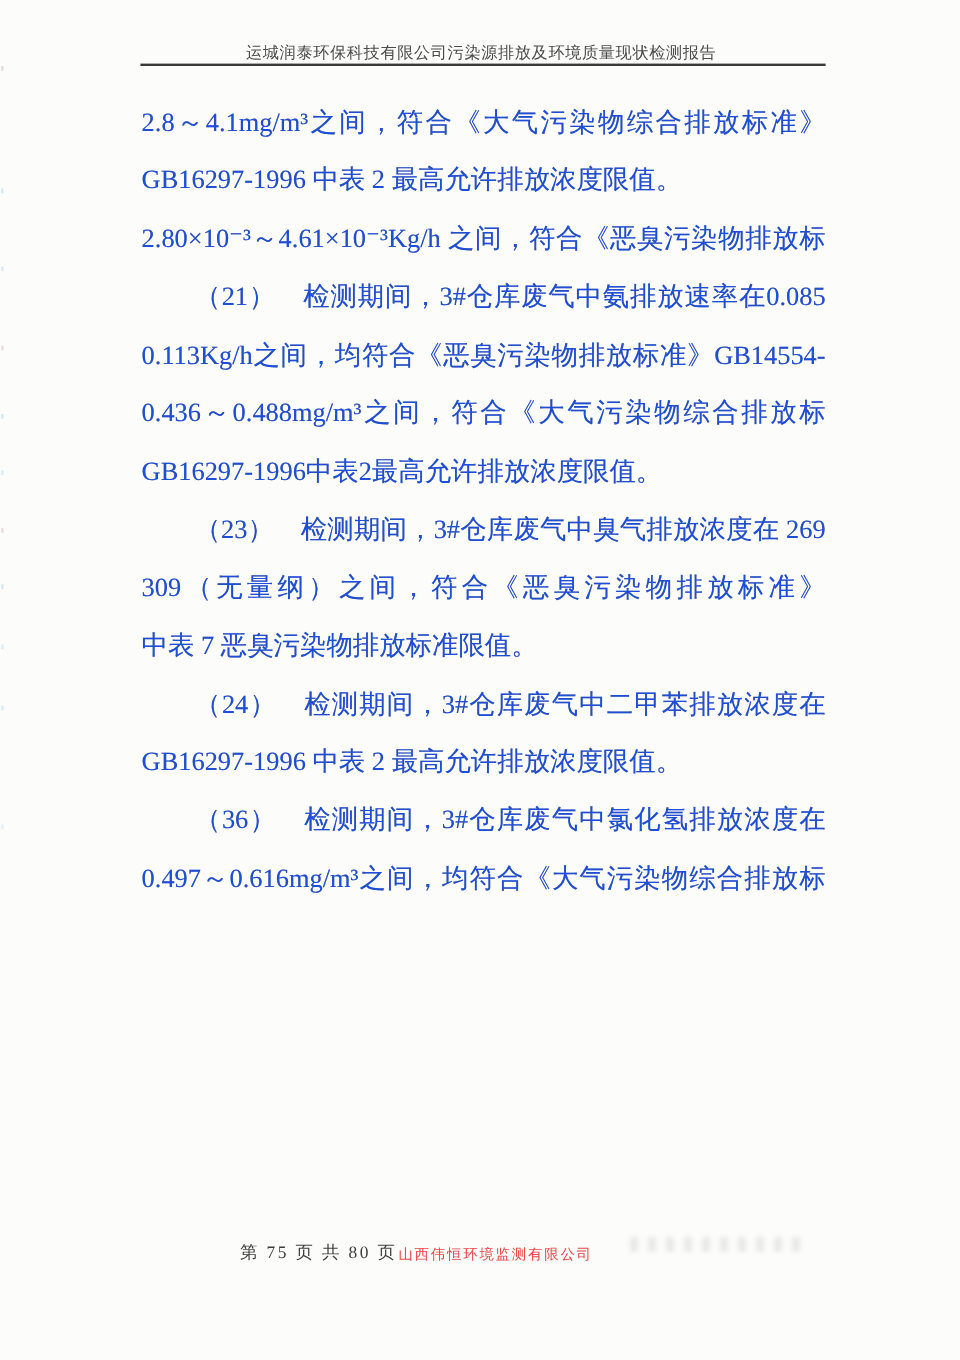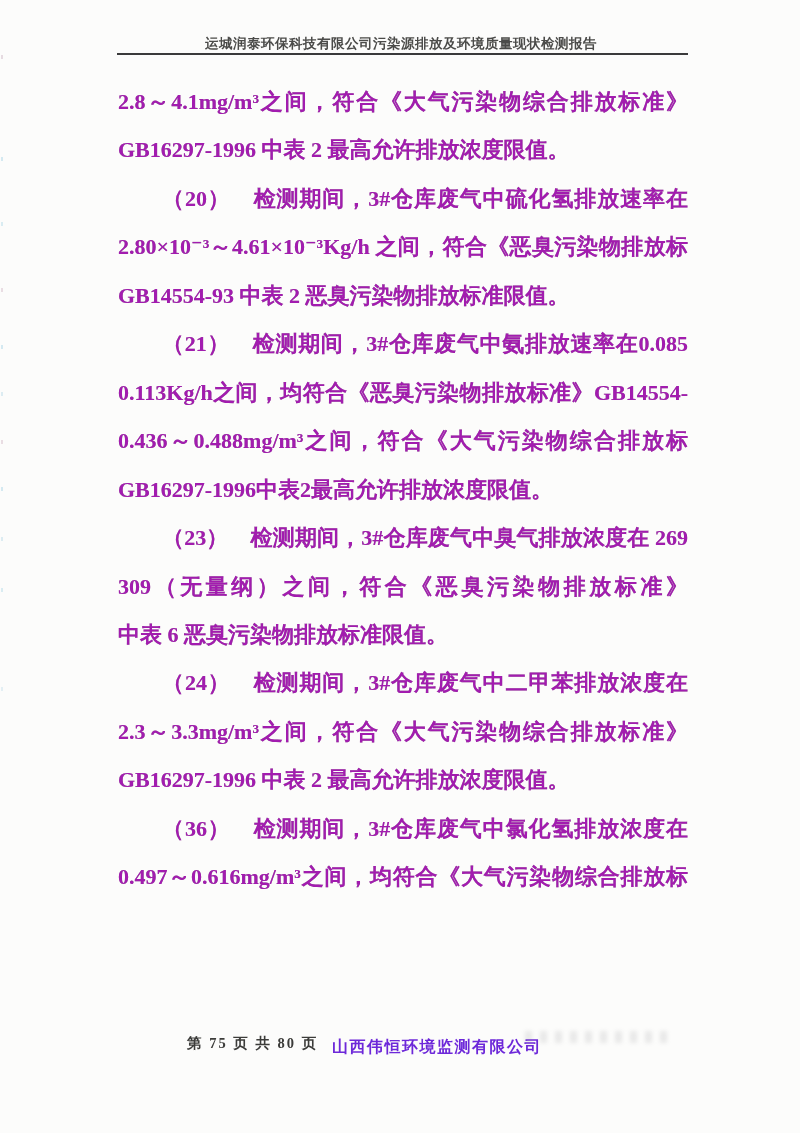--- a/index.html
+++ b/index.html
@@ -7,21 +7,20 @@
     width: 800px; height: 1133px;
     background: #ffffff;
     font-family: "Liberation Serif", "DejaVu Serif", serif;
   }
   .page {
     position: relative;
     width: 800px; height: 1133px;
     background: #fcfcfb;
     color: #2f2e2b;
     overflow: hidden;
-    font-weight: bold;
   }
   
   .header-title {
     position: absolute;
     top: 35px; left: 115px; width: 572px;
     text-align: center;
     font-size: 13.5px;
     letter-spacing: 0.5px;
     color: #4b4b49;
   }
@@ -34,42 +33,42 @@
   .doc-body {
     position: absolute;
     top: 78px; left: 118px; width: 570px;
   }
   .line {
     margin: 0;
     font-size: 22px;
     line-height: 48.4px;
     max-height: 48.5px;
     overflow: hidden;
-    color: #a21caf;
+    color: #1d4ed8;
     text-shadow: 0 0 0.4px rgba(40,38,35,0.4);
   }
   .fill {
     text-align: justify;
     text-align-last: justify;
   }
   .indent { text-indent: 44px; }
   
   .footer-pageinfo {
     position: absolute;
-    top: 1034px; left: 187px;
+    top: 1034px; left: 200px;
     font-size: 14.5px;
     letter-spacing: 2px;
     color: #3c3c3a;
   }
   .footer-company {
     position: absolute;
     top: 1037px; left: 332px;
-    font-size: 16px;
+    font-size: 12px;
     letter-spacing: 1.5px;
-    color: #6d28d9;
+    color: #ef4444;
   }
   .ghost {
     position: absolute;
     top: 1031px; left: 525px;
     width: 150px; height: 12px;
     background: repeating-linear-gradient(90deg,
       rgba(125,125,130,0.45) 0 7px, rgba(125,125,130,0) 7px 15px);
     filter: blur(2px);
     opacity: 0.35;
   }
@@ -101,32 +100,29 @@
   <div class="edge-marks"></div>
 
   <header>
     <div class="header-title">运城润泰环保科技有限公司污染源排放及环境质量现状检测报告</div>
     <div class="header-rule"></div>
   </header>
 
   <main class="doc-body">
     <p class="line fill">2.8～4.1mg/m³之间，符合《大气污染物综合排放标准》</p>
     <p class="line">GB16297-1996 中表 2 最高允许排放浓度限值。</p>
-    <p class="line fill indent">（20）　检测期间，3#仓库废气中硫化氢排放速率在</p>
     <p class="line fill">2.80×10⁻³～4.61×10⁻³Kg/h 之间，符合《恶臭污染物排放标准》</p>
-    <p class="line">GB14554-93 中表 2 恶臭污染物排放标准限值。</p>
     <p class="line fill indent">（21）　检测期间，3#仓库废气中氨排放速率在0.085～</p>
     <p class="line fill">0.113Kg/h之间，均符合《恶臭污染物排放标准》GB14554-93</p>
     <p class="line fill">0.436～0.488mg/m³之间，符合《大气污染物综合排放标准》</p>
     <p class="line">GB16297-1996中表2最高允许排放浓度限值。</p>
     <p class="line fill indent">（23）　检测期间，3#仓库废气中臭气排放浓度在 269～</p>
     <p class="line fill">309（无量纲）之间，符合《恶臭污染物排放标准》GB14554-93</p>
-    <p class="line">中表 6 恶臭污染物排放标准限值。</p>
+    <p class="line">中表 7 恶臭污染物排放标准限值。</p>
     <p class="line fill indent">（24）　检测期间，3#仓库废气中二甲苯排放浓度在</p>
-    <p class="line fill">2.3～3.3mg/m³之间，符合《大气污染物综合排放标准》</p>
     <p class="line">GB16297-1996 中表 2 最高允许排放浓度限值。</p>
     <p class="line fill indent">（36）　检测期间，3#仓库废气中氯化氢排放浓度在</p>
     <p class="line fill">0.497～0.616mg/m³之间，均符合《大气污染物综合排放标准》</p>
   </main>
 
   <footer>
     <span class="footer-pageinfo">第 75 页 共 80 页</span>
     <span class="footer-company">山西伟恒环境监测有限公司</span>
     <span class="ghost"></span>
   </footer>

